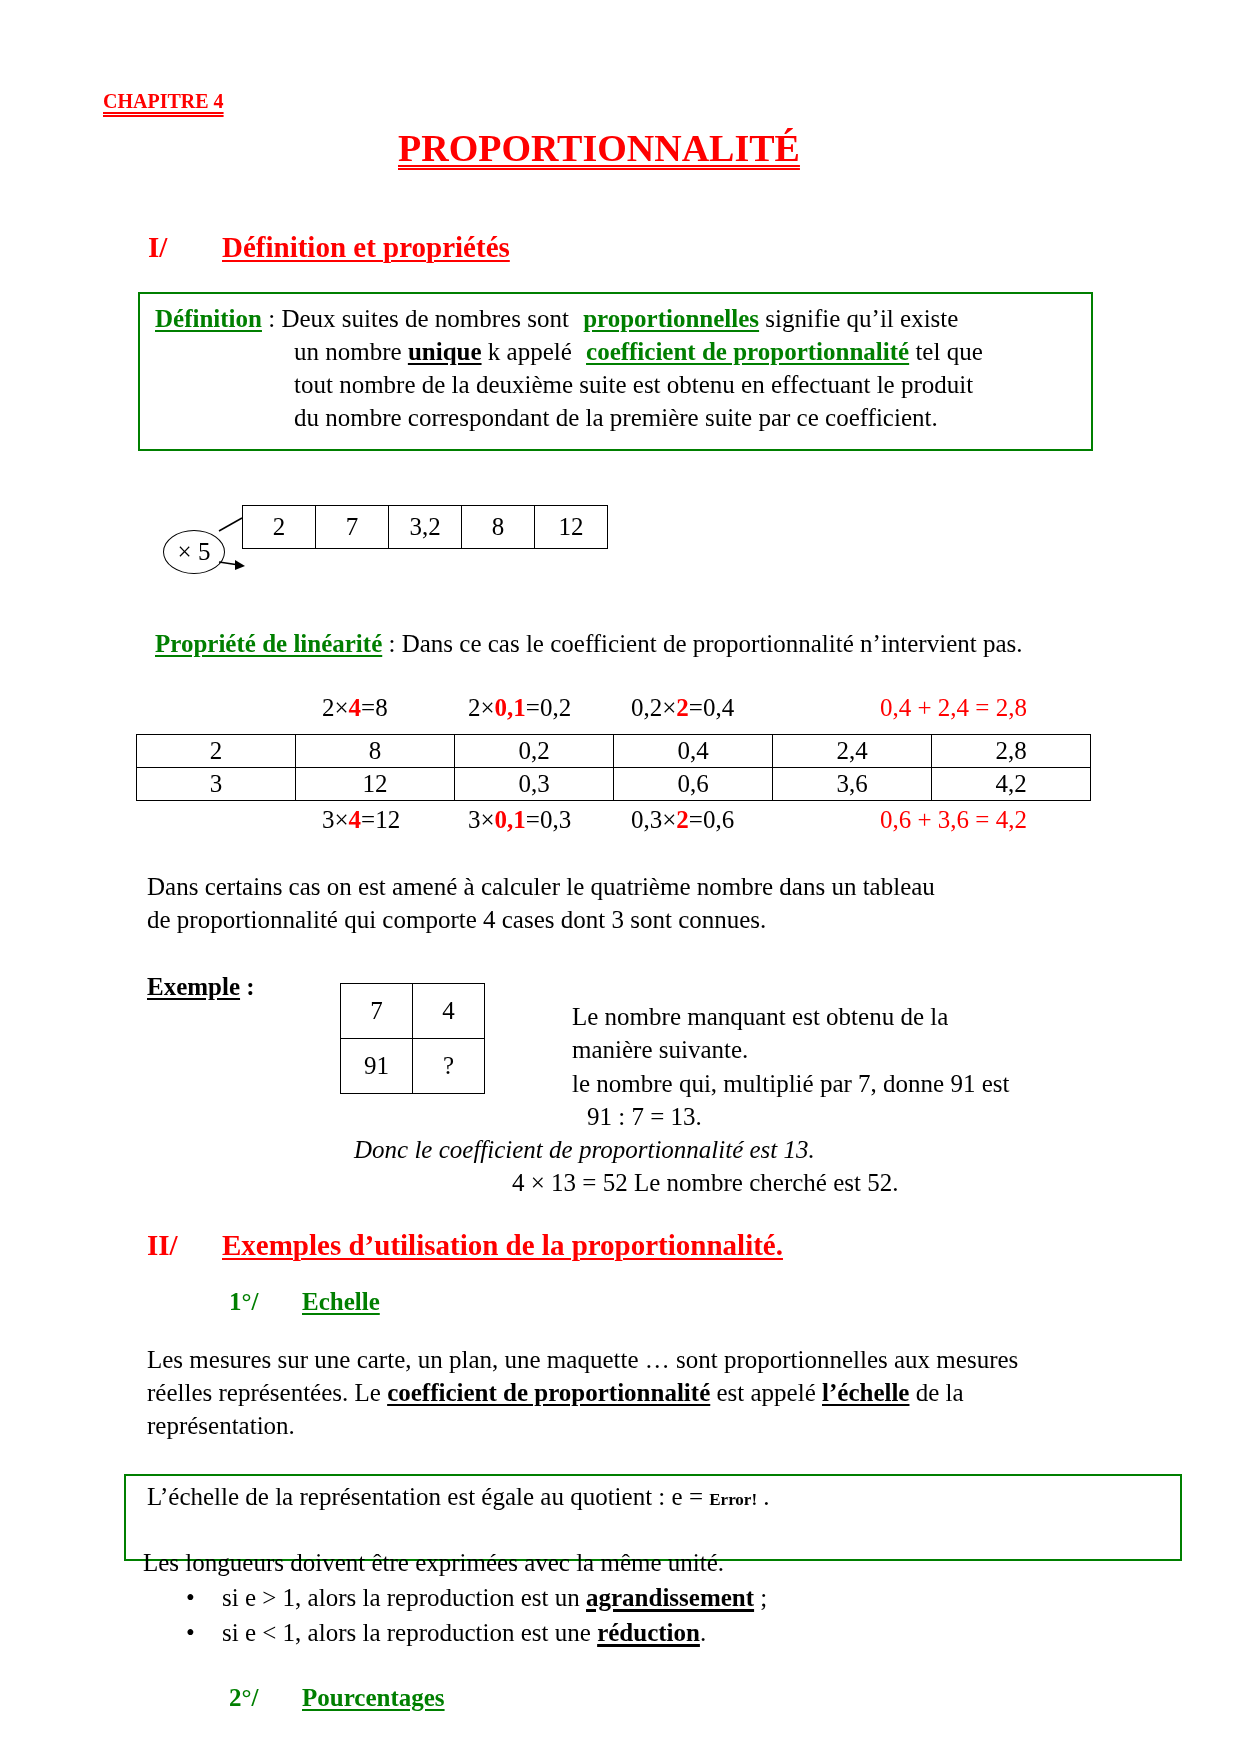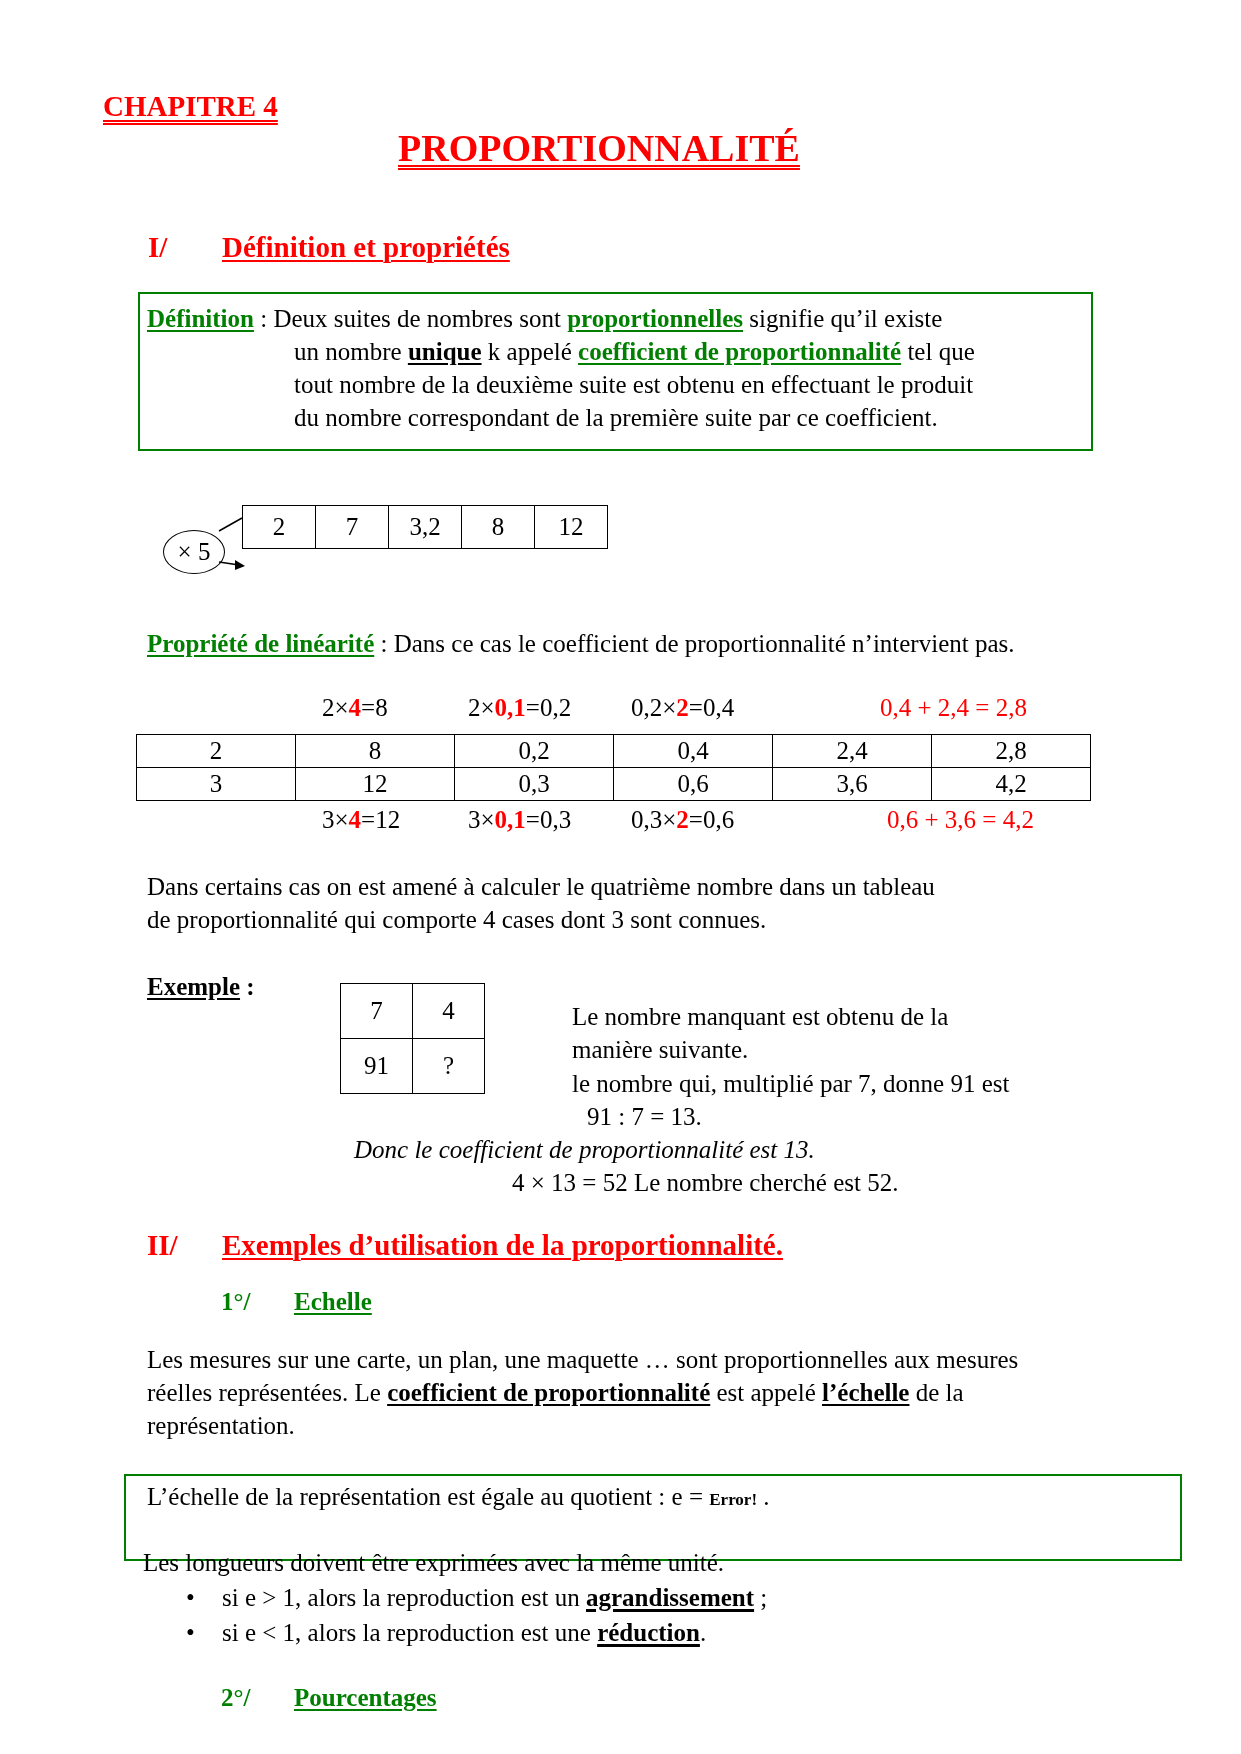--- a/index.html
+++ b/index.html
@@ -3,30 +3,30 @@
 <meta charset="utf-8">
 <style>
   html, body { margin: 0; padding: 0; background: #ffffff; }
   body {
     width: 1241px; height: 1754px; position: relative; overflow: hidden;
     font-family: "Liberation Serif", "DejaVu Serif", serif;
     color: #000; font-size: 25px;
   }
   .abs { position: absolute; white-space: nowrap; }
   .red { color: #ff0000; }
-  .green { color: #007f00; }
+  .green { color: #007f00; margin-left: 8px; }
   .bold { font-weight: bold; }
   .dbl-ul {
     text-decoration: underline; text-decoration-style: double;
     text-decoration-thickness: 2px; text-underline-offset: 4px;
   }
   .ul { text-decoration: underline; text-decoration-thickness: 2px; text-underline-offset: 3px; }
   .ul-thick { text-decoration: underline; text-decoration-thickness: 3px; text-underline-offset: 3px; }
 
-  .chapter { left: 103px; top: 90px; font-size: 29px; font-weight: bold; }
+  .chapter { left: 103px; top: 90px; font-size: 20px; font-weight: bold; }
   .title { left: 398px; top: 126px; font-size: 38px; font-weight: bold; }
   .sec1-num { left: 148px; top: 231px; font-size: 29px; font-weight: bold; }
   .sec1-title { left: 222px; top: 231px; font-size: 29px; font-weight: bold; }
 
   .def-box {
     position: absolute; left: 138px; top: 292px; width: 955px; height: 159px;
     border: 2px solid #007f00; box-sizing: border-box;
   }
   .def-line { font-size: 25px; line-height: 33px; }
 
@@ -129,21 +129,21 @@
     <td>0,6</td>
     <td>3,6</td>
     <td>4,2</td>
   </tr>
 </tbody>
   </table>
 
 <div class="abs calc" style="left:322px; top:806px;"><span>3×</span><span class="red bold">4</span><span>=12</span></div>
 <div class="abs calc" style="left:468px; top:806px;text-align:right;"><span>3×</span><span class="red bold">0,1</span><span>=0,3</span></div>
 <div class="abs calc" style="left:631px; top:806px;"><span>0,3×</span><span class="red bold">2</span><span>=0,6</span></div>
-<div class="abs calc red" style="left:880px; top:806px;margin-left:7px;">0,6 + 3,6 = 4,2</div>
+<div class="abs calc red" style="left:880px; top:806px;">0,6 + 3,6 = 4,2</div>
 
 <div class="abs" style="left:147px; top:873px;">Dans certains cas on est amené à calculer le quatrième nombre dans un tableau</div>
 <div class="abs" style="left:147px; top:906px;">de proportionnalité qui comporte 4 cases dont 3 sont connues.</div>
 
 <div class="abs" style="left:147px; top:973px;">
   <span class="bold ul">Exemple</span><span class="bold"> :</span>
 </div>
 <table class="t3">
   <tbody>
       <tr>

